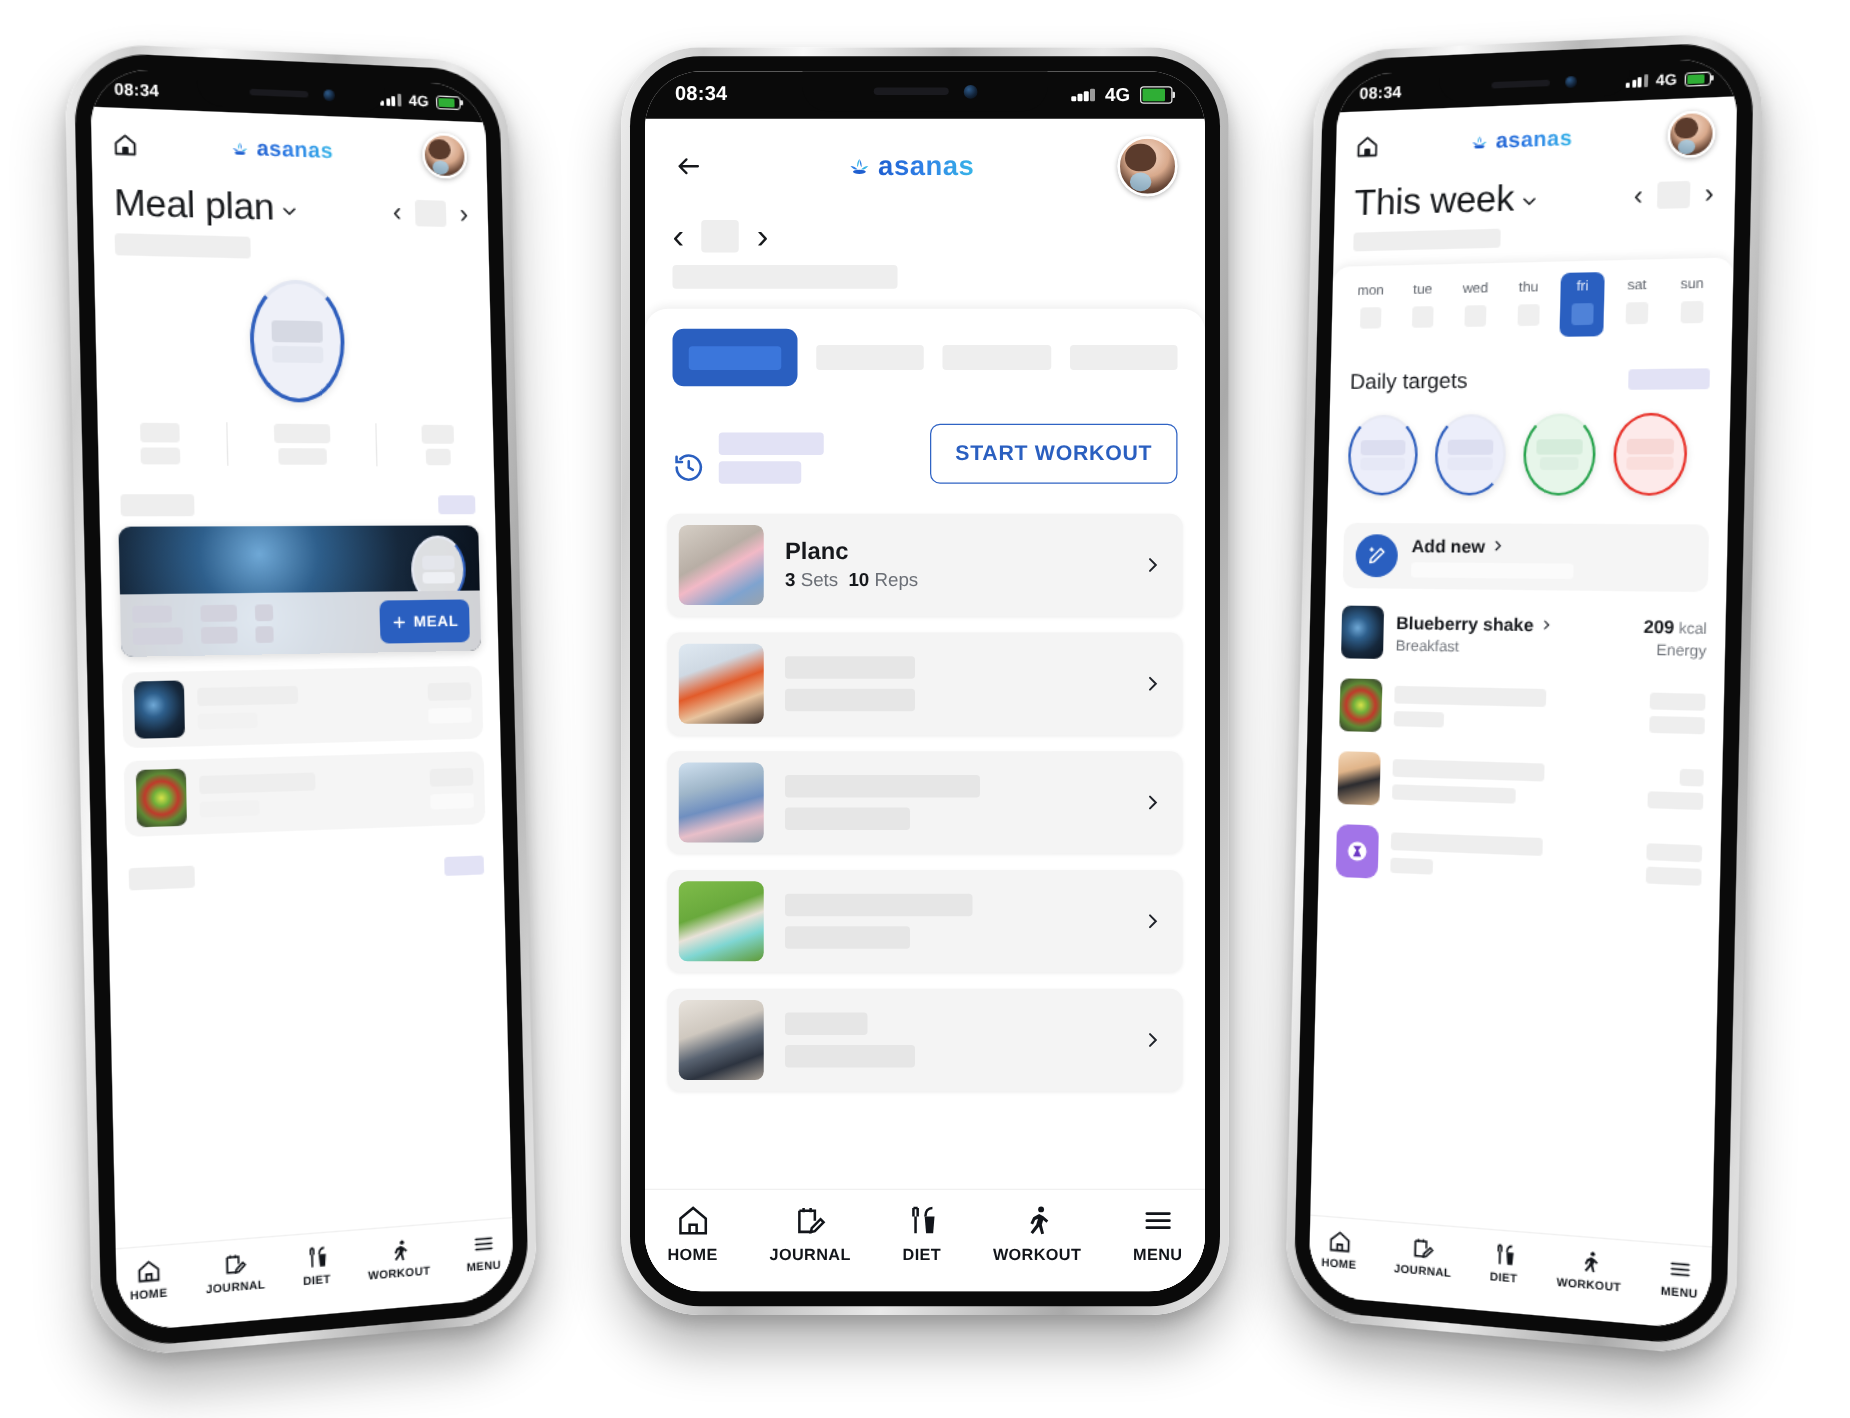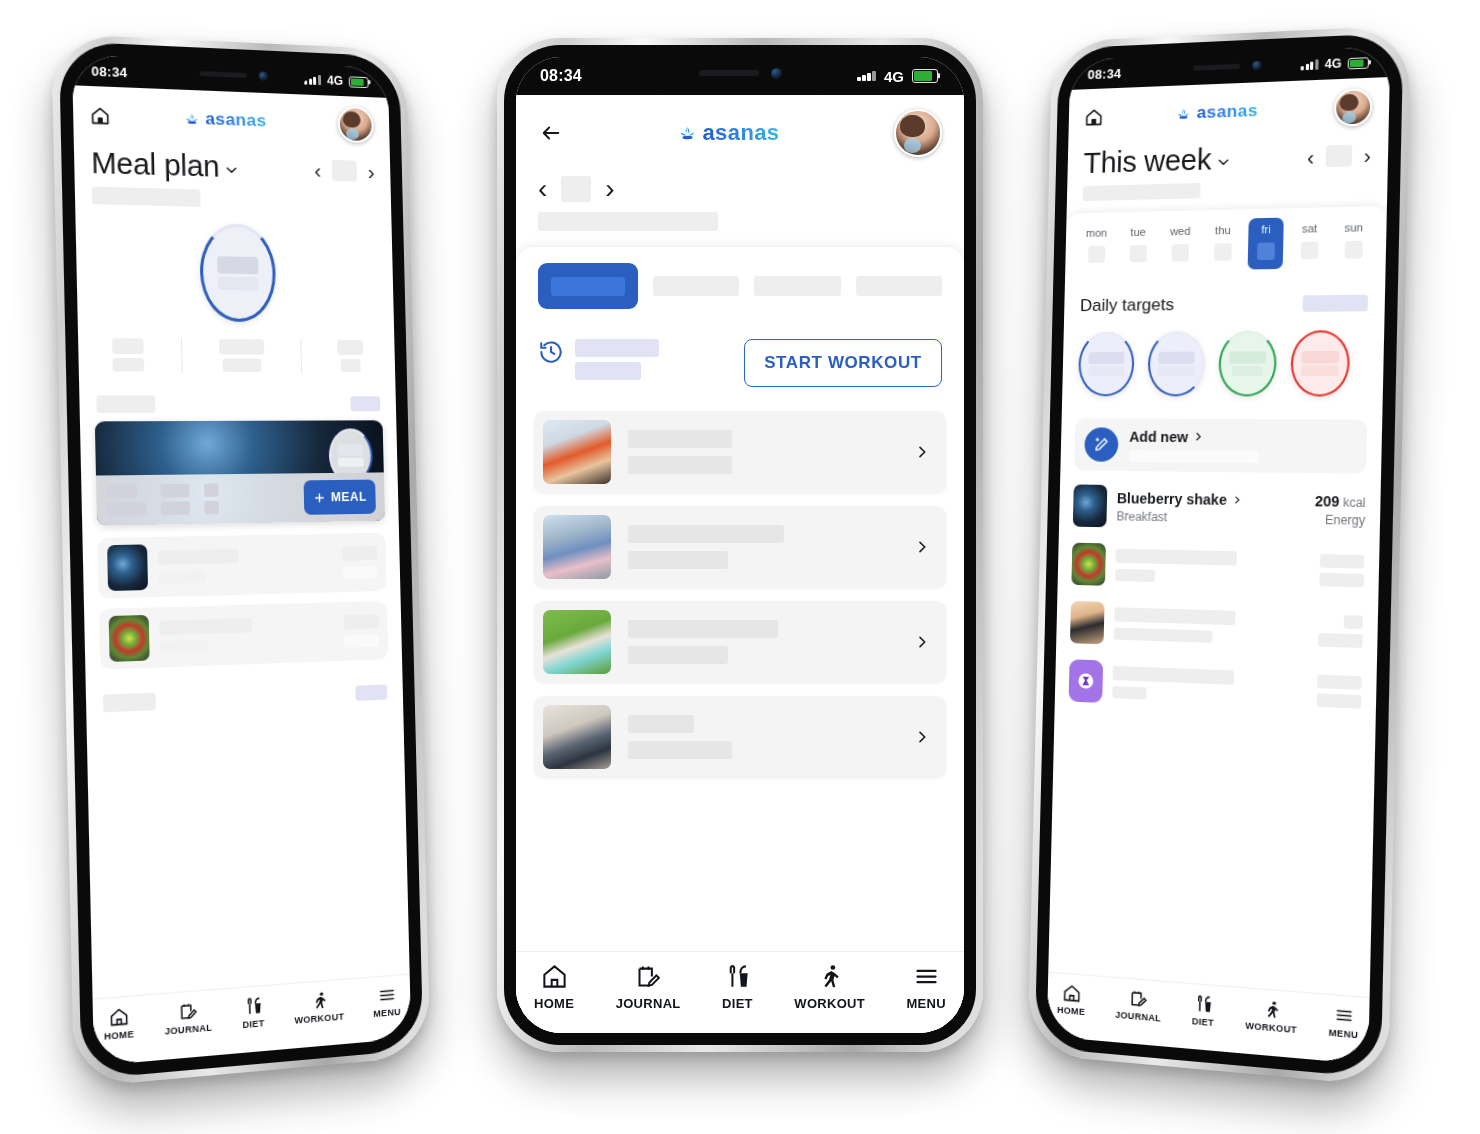--- a/index.html
+++ b/index.html
@@ -376,37 +376,52 @@
 
             <div style="display:flex;align-items:center;gap:15px;padding:0 22px;">
               <span class="btn-primary" style="width:104px;height:46px;border-radius:9px;">
                   <span class="skel" style="width:74px;height:19px;background:#3b76db;"></span>
                 </span>
               <span class="skel" style="width:90px;height:20px;"></span>
               <span class="skel" style="width:90px;height:20px;"></span>
               <span class="skel" style="width:90px;height:20px;"></span>
             </div>
 
-            <div style="display:flex;align-items:flex-start;padding:0 22px;margin-top:30px;">
+            <div style="display:flex;align-items:flex-end;padding:0 22px;margin-top:30px;">
               <svg width="26" height="26" viewBox="0 0 24 24" fill="none" stroke="#2a5fc0" stroke-width="1.9" stroke-linecap="round">
                   <path d="M3.1 12a8.9 8.9 0 1 0 2.7-6.3"></path>
                   <path d="M3 4v4h4"></path>
                   <path d="M12 7.5V12l3 1.8"></path>
                 </svg>
               <span style="display:flex;flex-direction:column;gap:5px;margin-left:11px;">
                 <span class="skel lav" style="width:84px;height:18px;"></span>
                 <span class="skel lav" style="width:66px;height:18px;"></span>
               </span>
               <span class="btn-outline" style="margin-left:auto;width:198px;height:48px;font-size:17px;">
                 <span>START WORKOUT</span>
               </span>
             </div>
 
             <div style="padding:0 18px;margin-top:24px;display:flex;flex-direction:column;gap:13px;">
 
+              <div class="card" style="padding:9px 16px 9px 9px;height:82px;gap:17px;box-shadow:0 1px 3px rgba(0,0,0,.06);">
+                <span class="thumb img-plank" style="width:68px;height:64px;"></span>
+                <span style="display:flex;flex-direction:column;gap:3px;">
+                  <span style="font-size:19px;font-weight:600;color:#16181c;">Planc</span>
+                  <span style="font-size:15px;color:#6b6f76;">
+                    <b style="color:#16181c;">3</b>
+                    <span>Sets</span>
+                    <b style="color:#16181c;margin-left:4px;">10</b>
+                    <span>Reps</span>
+                  </span>
+                </span>
+                <svg class="chev-r" width="16" height="16" viewBox="0 0 24 24" fill="none" stroke="#20232a" stroke-width="2.4" stroke-linecap="round">
+                    <path d="M9 5l7 7-7 7"></path>
+                  </svg>
+              </div>
 
               <div class="card" style="padding:9px 16px 9px 9px;height:82px;gap:17px;box-shadow:0 1px 3px rgba(0,0,0,.06);">
                 <span class="thumb img-crunch" style="width:68px;height:64px;"></span>
                 <span style="display:flex;flex-direction:column;gap:8px;">
                   <span class="skel dk" style="width:104px;height:18px;"></span>
                   <span class="skel dk" style="width:104px;height:18px;"></span>
                 </span>
                 <svg class="chev-r" width="16" height="16" viewBox="0 0 24 24" fill="none" stroke="#20232a" stroke-width="2.4" stroke-linecap="round">
                     <path d="M9 5l7 7-7 7"></path>
                   </svg>

